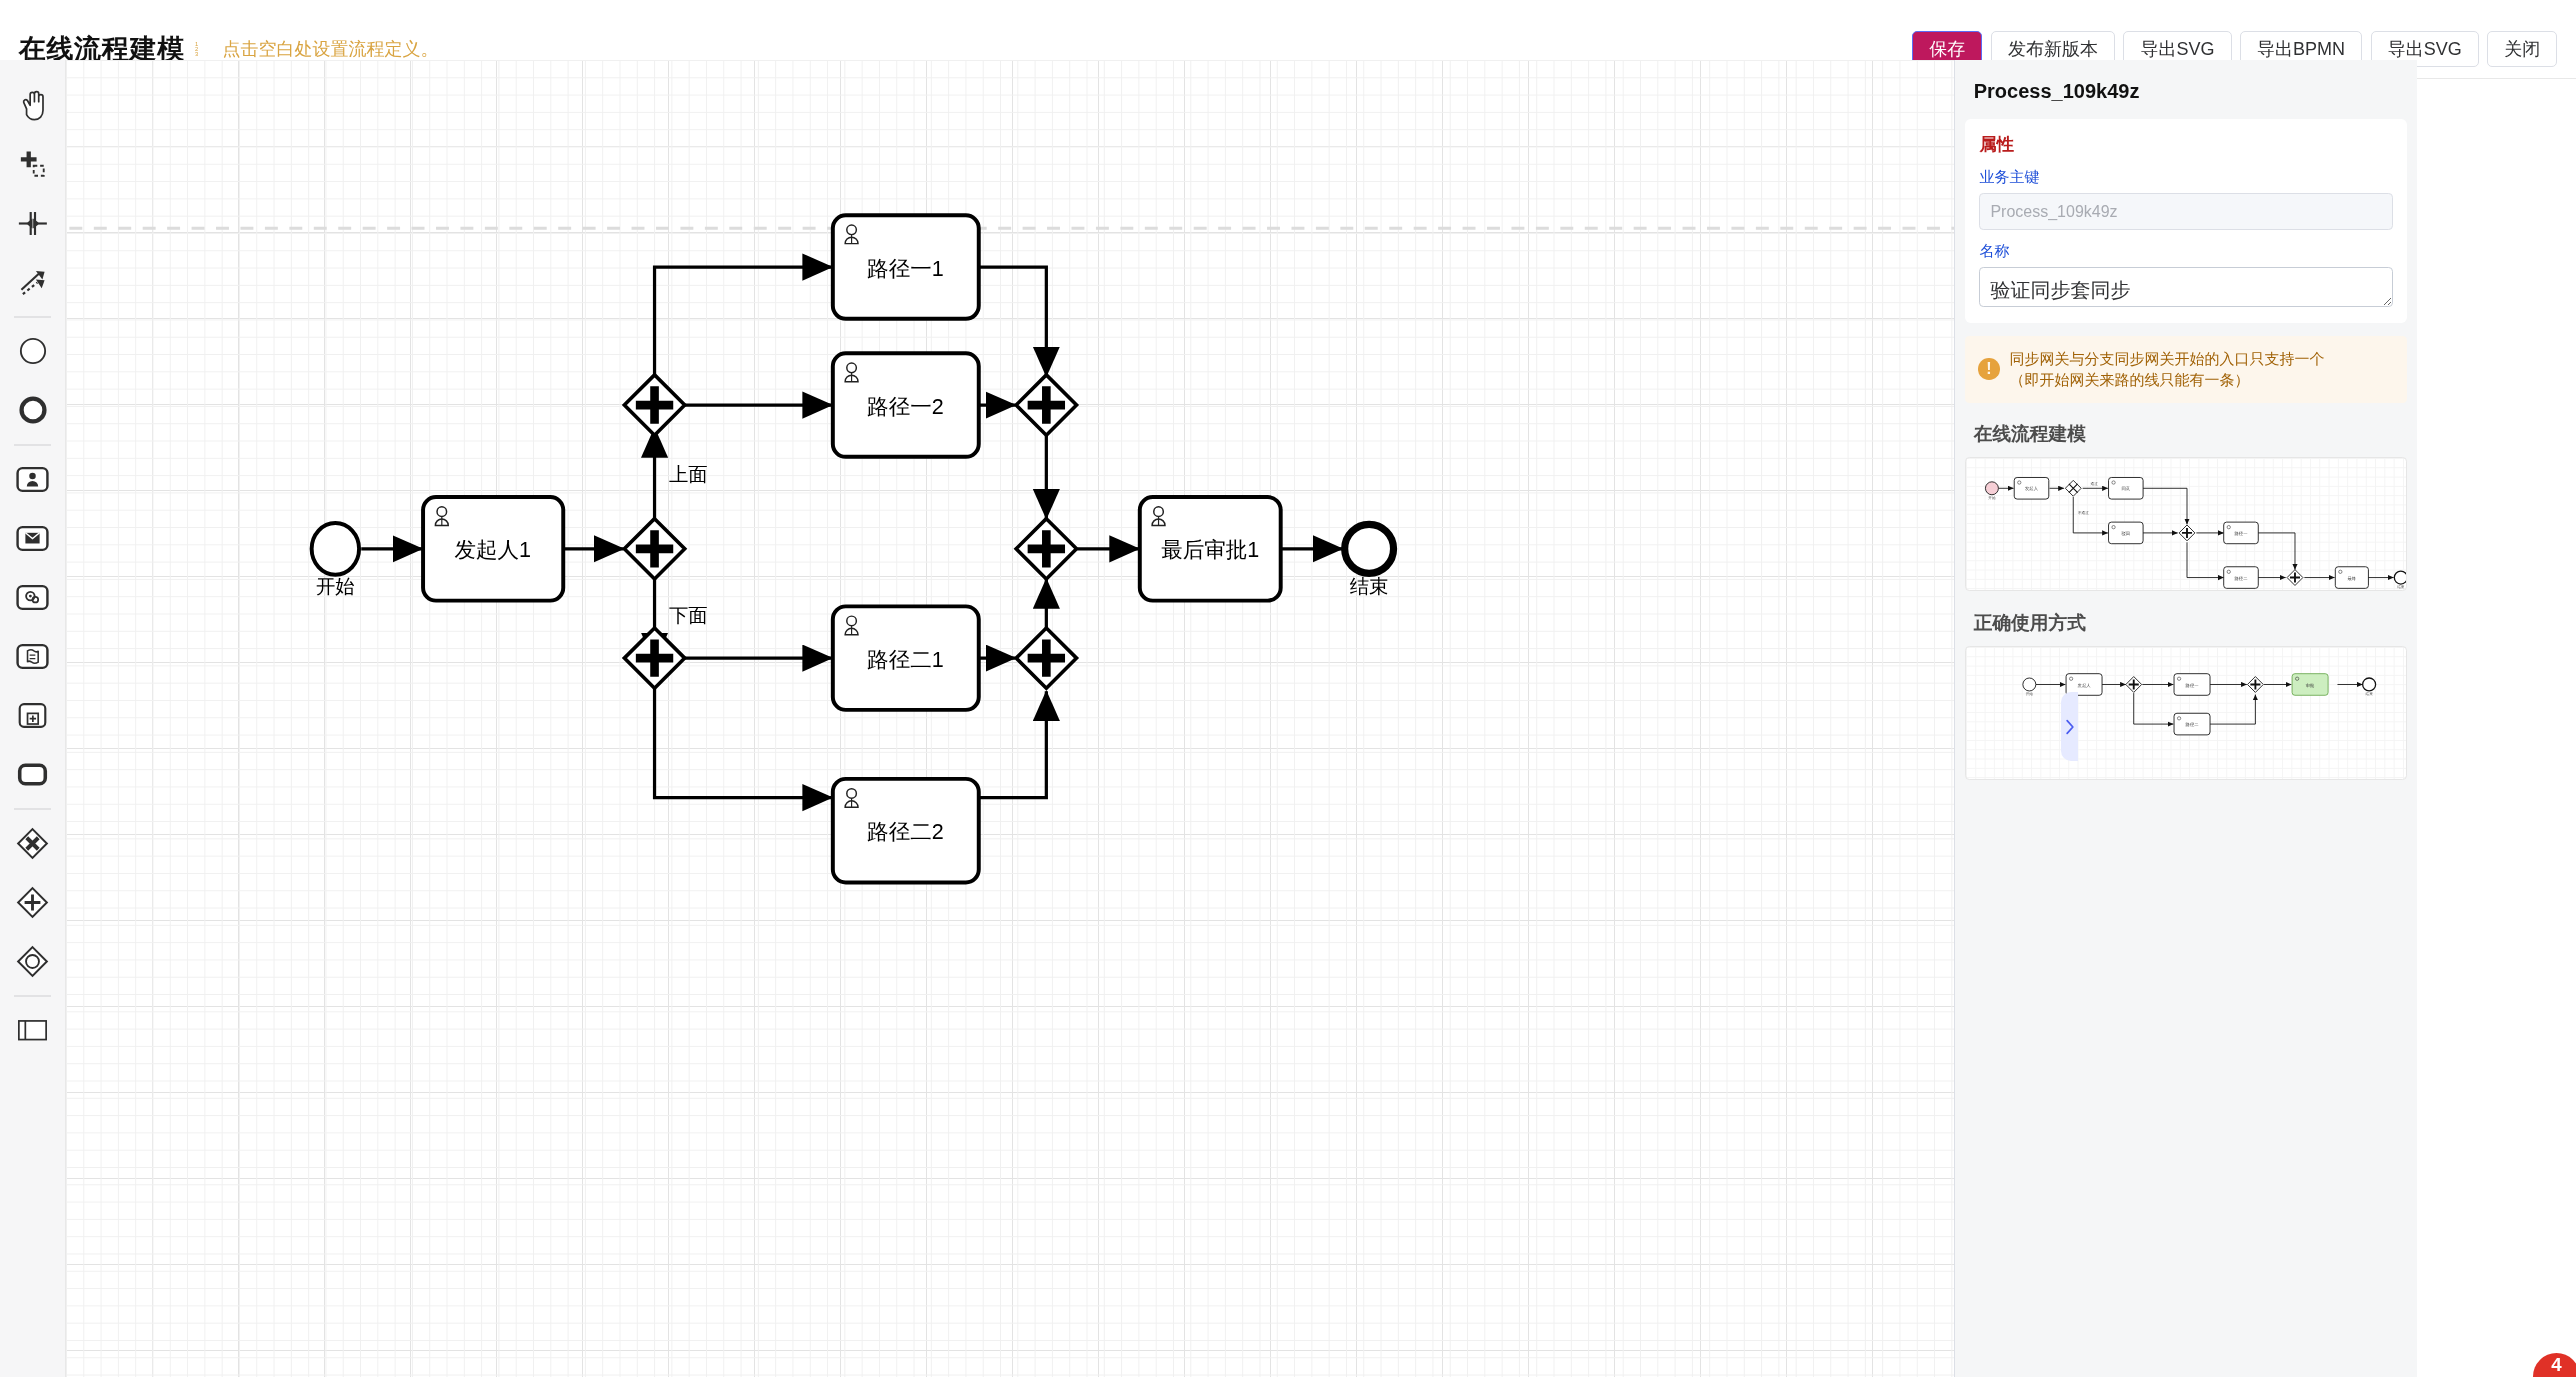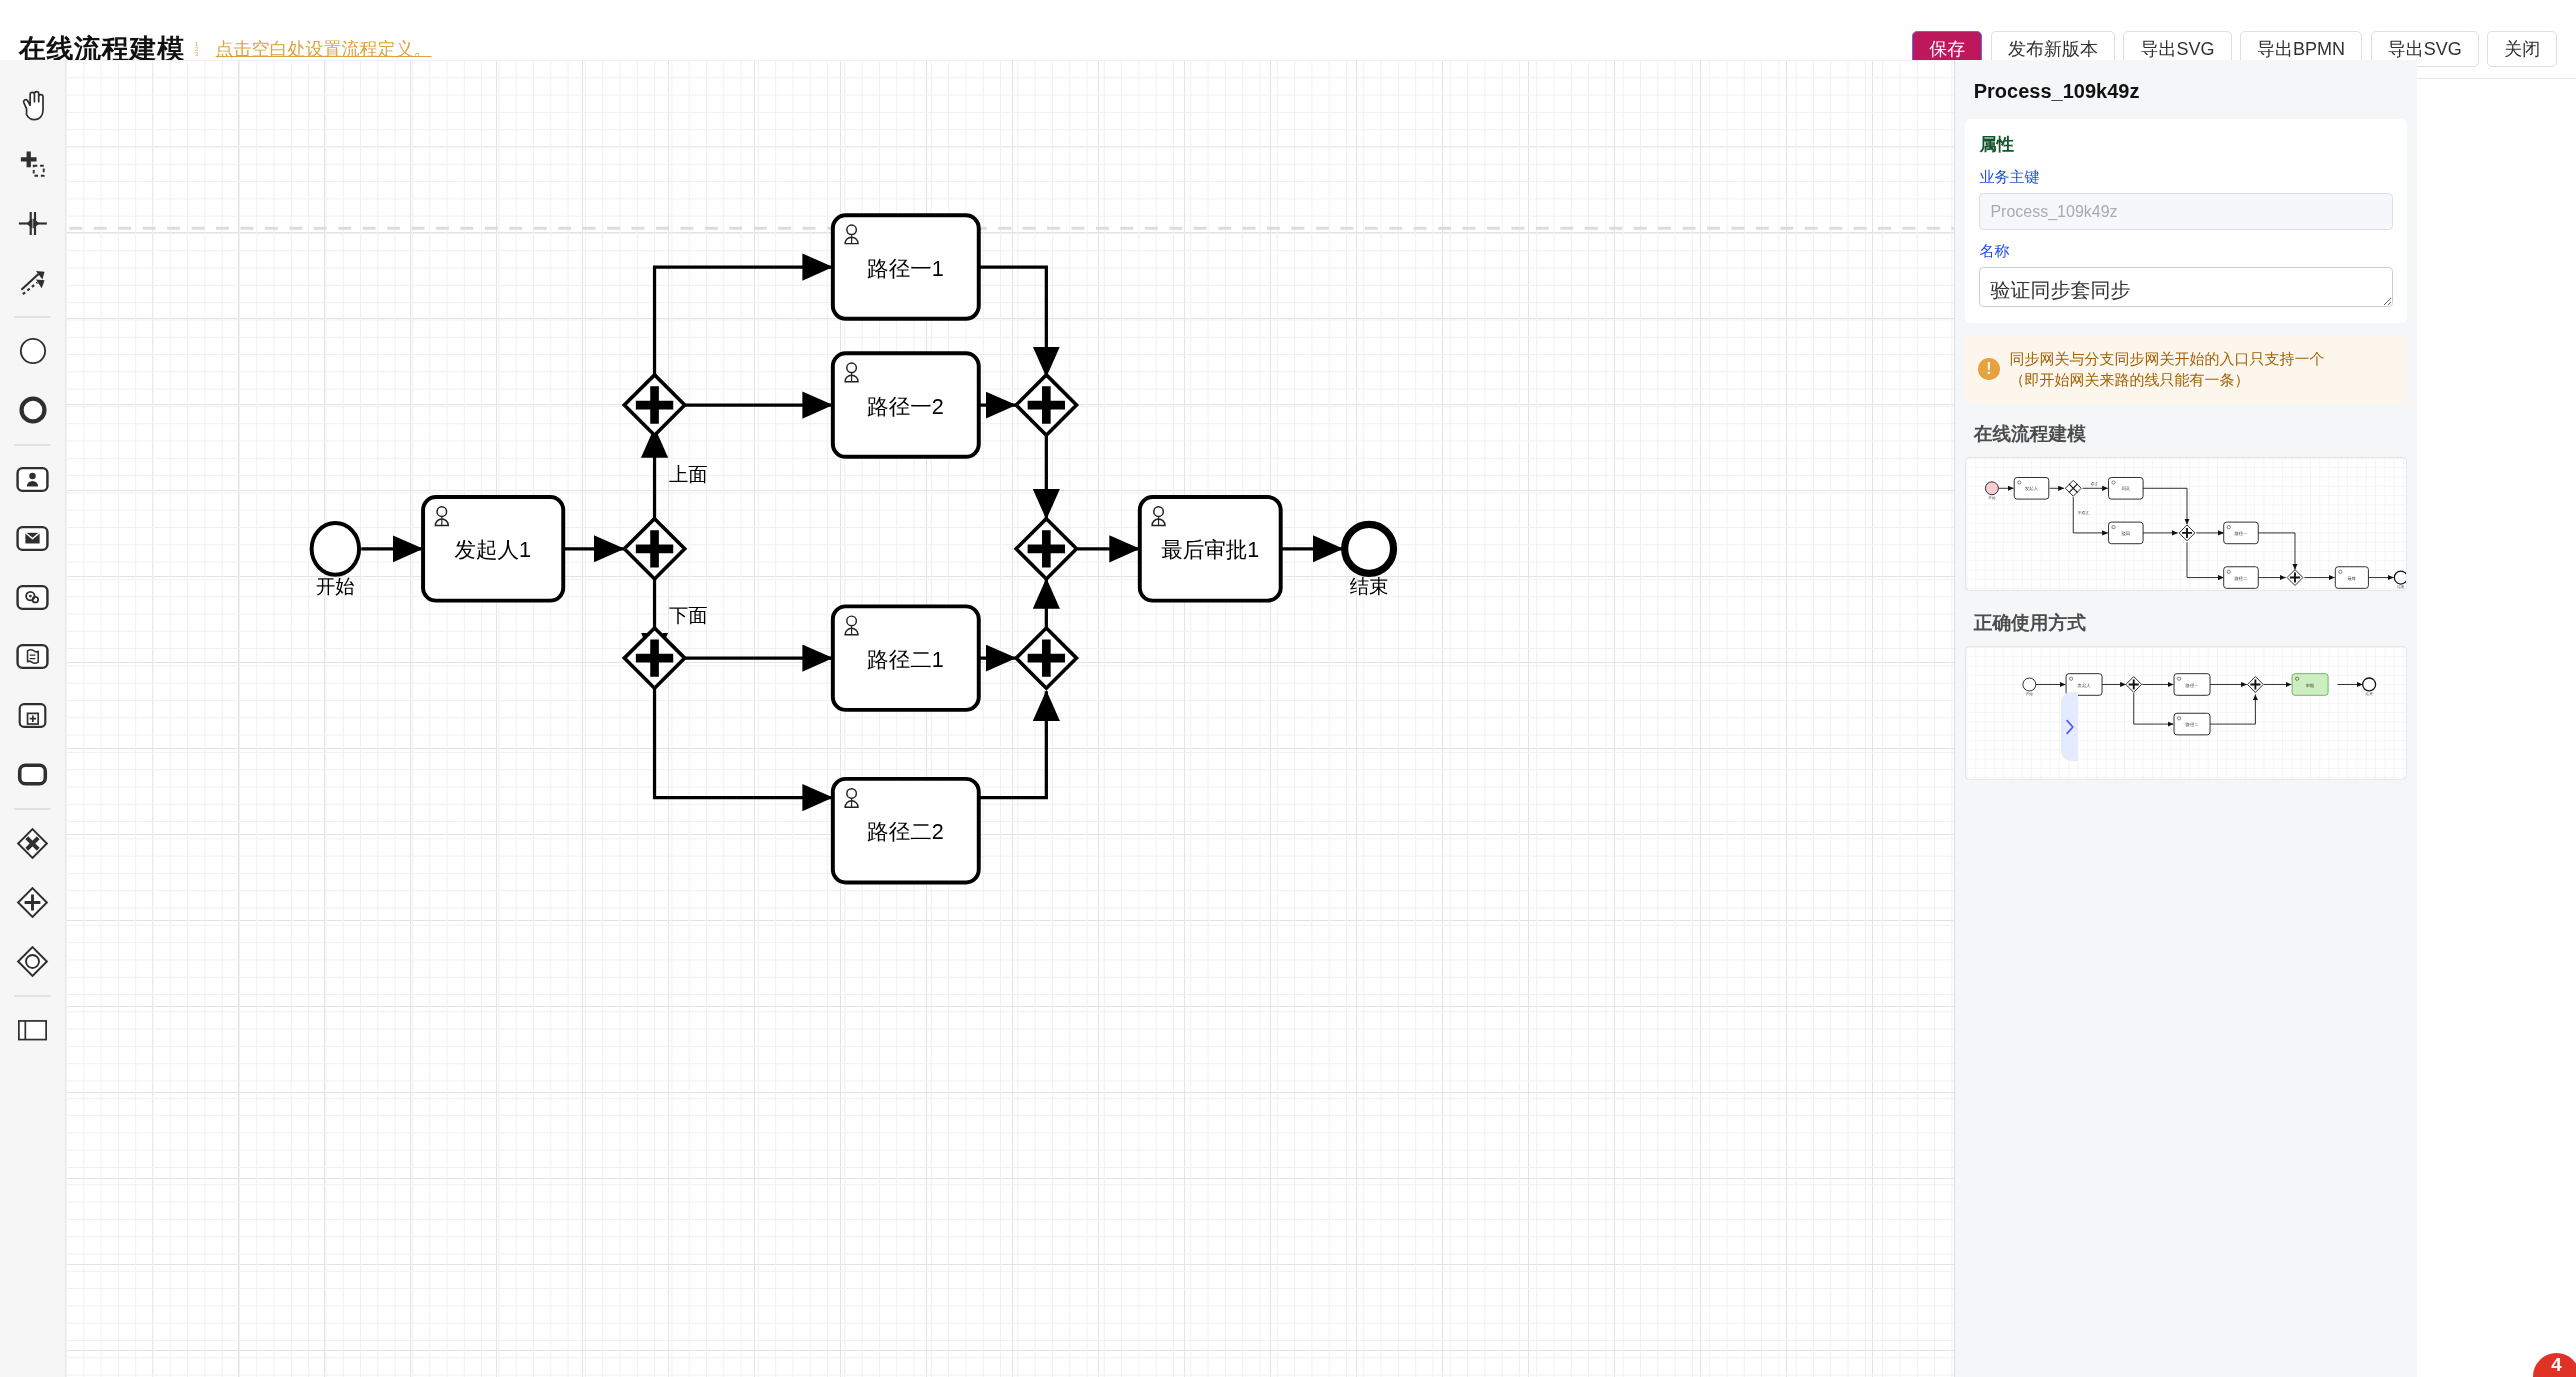--- a/index.html
+++ b/index.html
@@ -17,22 +17,22 @@
     background: #ffffff;
     border-bottom: 0.7px solid #e8e8e8;
     display: flex; align-items: center; margin-top: 19px;
   }
   .brand-wrap { display: flex; align-items: baseline; padding-left: 18.7px; }
   .brand-title {
     font-size: 27px; font-weight: bold; color: #111;
     letter-spacing: 0.7px;
   }
   .brand-hint {
-    display: flex; align-items: center; gap: 2px;
-    margin-left: 10px; color: #d9a441; font-size: 18px; text-decoration: underline;
+    display: flex; align-items: center; gap: 9px;
+    margin-left: 10px; color: #d9a441; font-size: 18px;
   }
   .hint-icon { display: inline-block; width: 18.7px; height: 17.3px; position: relative; }
   .hint-icon i {
     position: absolute; left: 5.8px; height: 2.2px; background: #d9a441; border-radius: 0.7px;
   }
   .hint-icon i:nth-child(1) { top: 2.9px;  width: 13px; }
   .hint-icon i:nth-child(2) { top: 8px; width: 13px; }
   .hint-icon i:nth-child(3) { top: 13px; width: 13px; }
   .hint-icon b {
     position: absolute; left: 0; font-size: 5.8px; font-weight: normal;
@@ -114,21 +114,21 @@
   }
   .panel-title {
     font-size: 20px; font-weight: bold; color: #111;
     padding: 20px 18.7px 16px 18.7px;
   }
   .panel-card {
     background: #ffffff; margin: 0 10px;
     border-radius: 5.8px; padding: 13px 14.4px 16px 14.4px;
   }
   .section-head {
-    font-size: 17.3px; font-weight: bold; color: #14532d;
+    font-size: 17.3px; font-weight: bold; color: #b91c1c;
     margin-bottom: 11.5px;
   }
   .field-label { font-size: 15px; color: #1d4ed8; margin-bottom: 6.5px; }
   .field-input {
     width: 100%; height: 37px;
     border: 0.7px solid #dcdfe6; border-radius: 4.3px;
     background: #f5f7fa; color: #a8abb2;
     font-size: 16px; font-family: inherit;
     padding: 0 10px; margin-bottom: 11.5px;
   }

